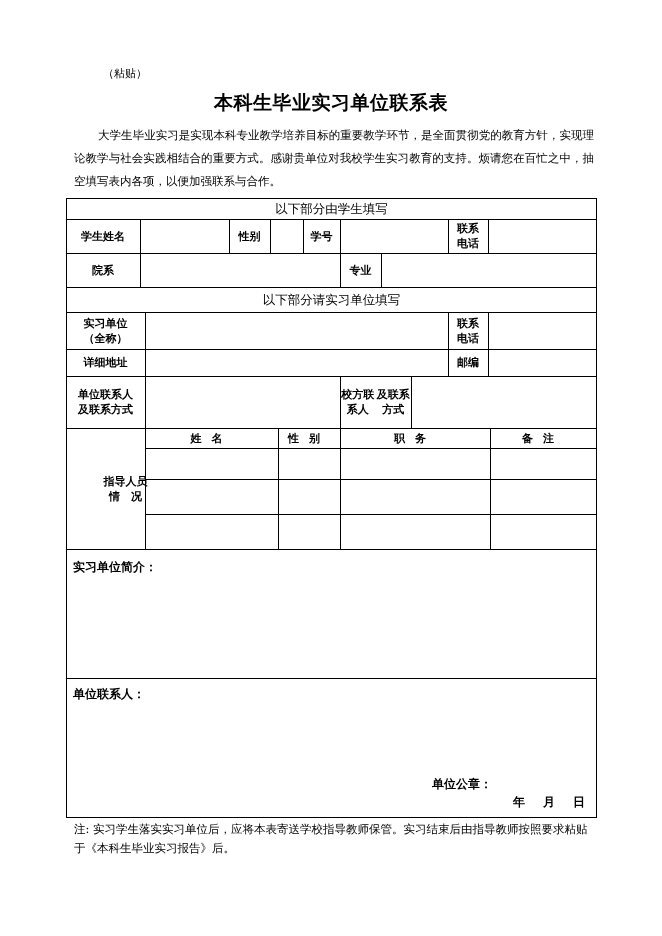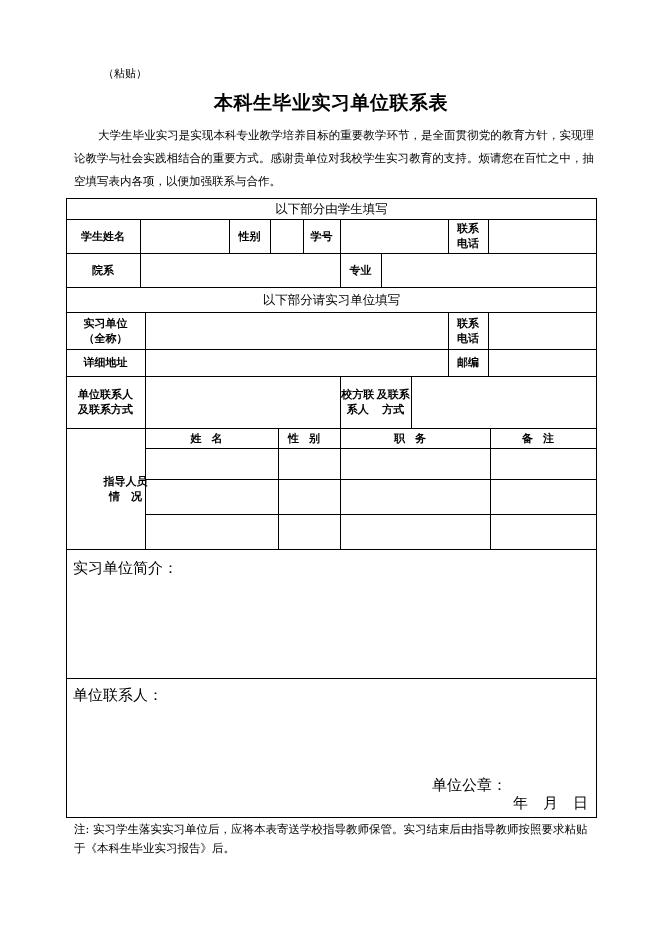--- a/index.html
+++ b/index.html
@@ -14,21 +14,21 @@
   .note { left:74px; width:520px; top:820px; font-size:11.5px; line-height:19px;
           font-family:"DejaVu Serif","Liberation Serif",serif; }
   .line { position:absolute; background:#000; }
   .h { height:1px; }
   .v { width:1px; }
   .cell { position:absolute; display:flex; align-items:center; justify-content:center;
           text-align:center; font-size:11px; line-height:15px; }
   .cell.bold { font-weight:bold; }
   .cell.sec { font-size:12.5px; font-weight:normal; }
   .spaced { letter-spacing:10px; }
-  .box { position:absolute; font-size:15px; font-weight:normal; }
+  .box { position:absolute; font-size:12px; font-weight:bold; }
   .field { position:absolute; }
 </style>
 </head>
 <body>
 
 <div class="abs paste">（粘贴）</div>
 <div class="abs title">本科生毕业实习单位联系表</div>
 <div class="abs intro"><span class="indent"></span><span>大学生毕业实习是实现本科专业教学培养目标的重要教学环节，是全面贯彻党的教育方针，实现理论教学与社会实践相结合的重要方式。感谢贵单位对我校学生实习教育的支持。烦请您在百忙之中，抽空填写表内各项，以便加强联系与合作。</span></div>
 
 <div>

